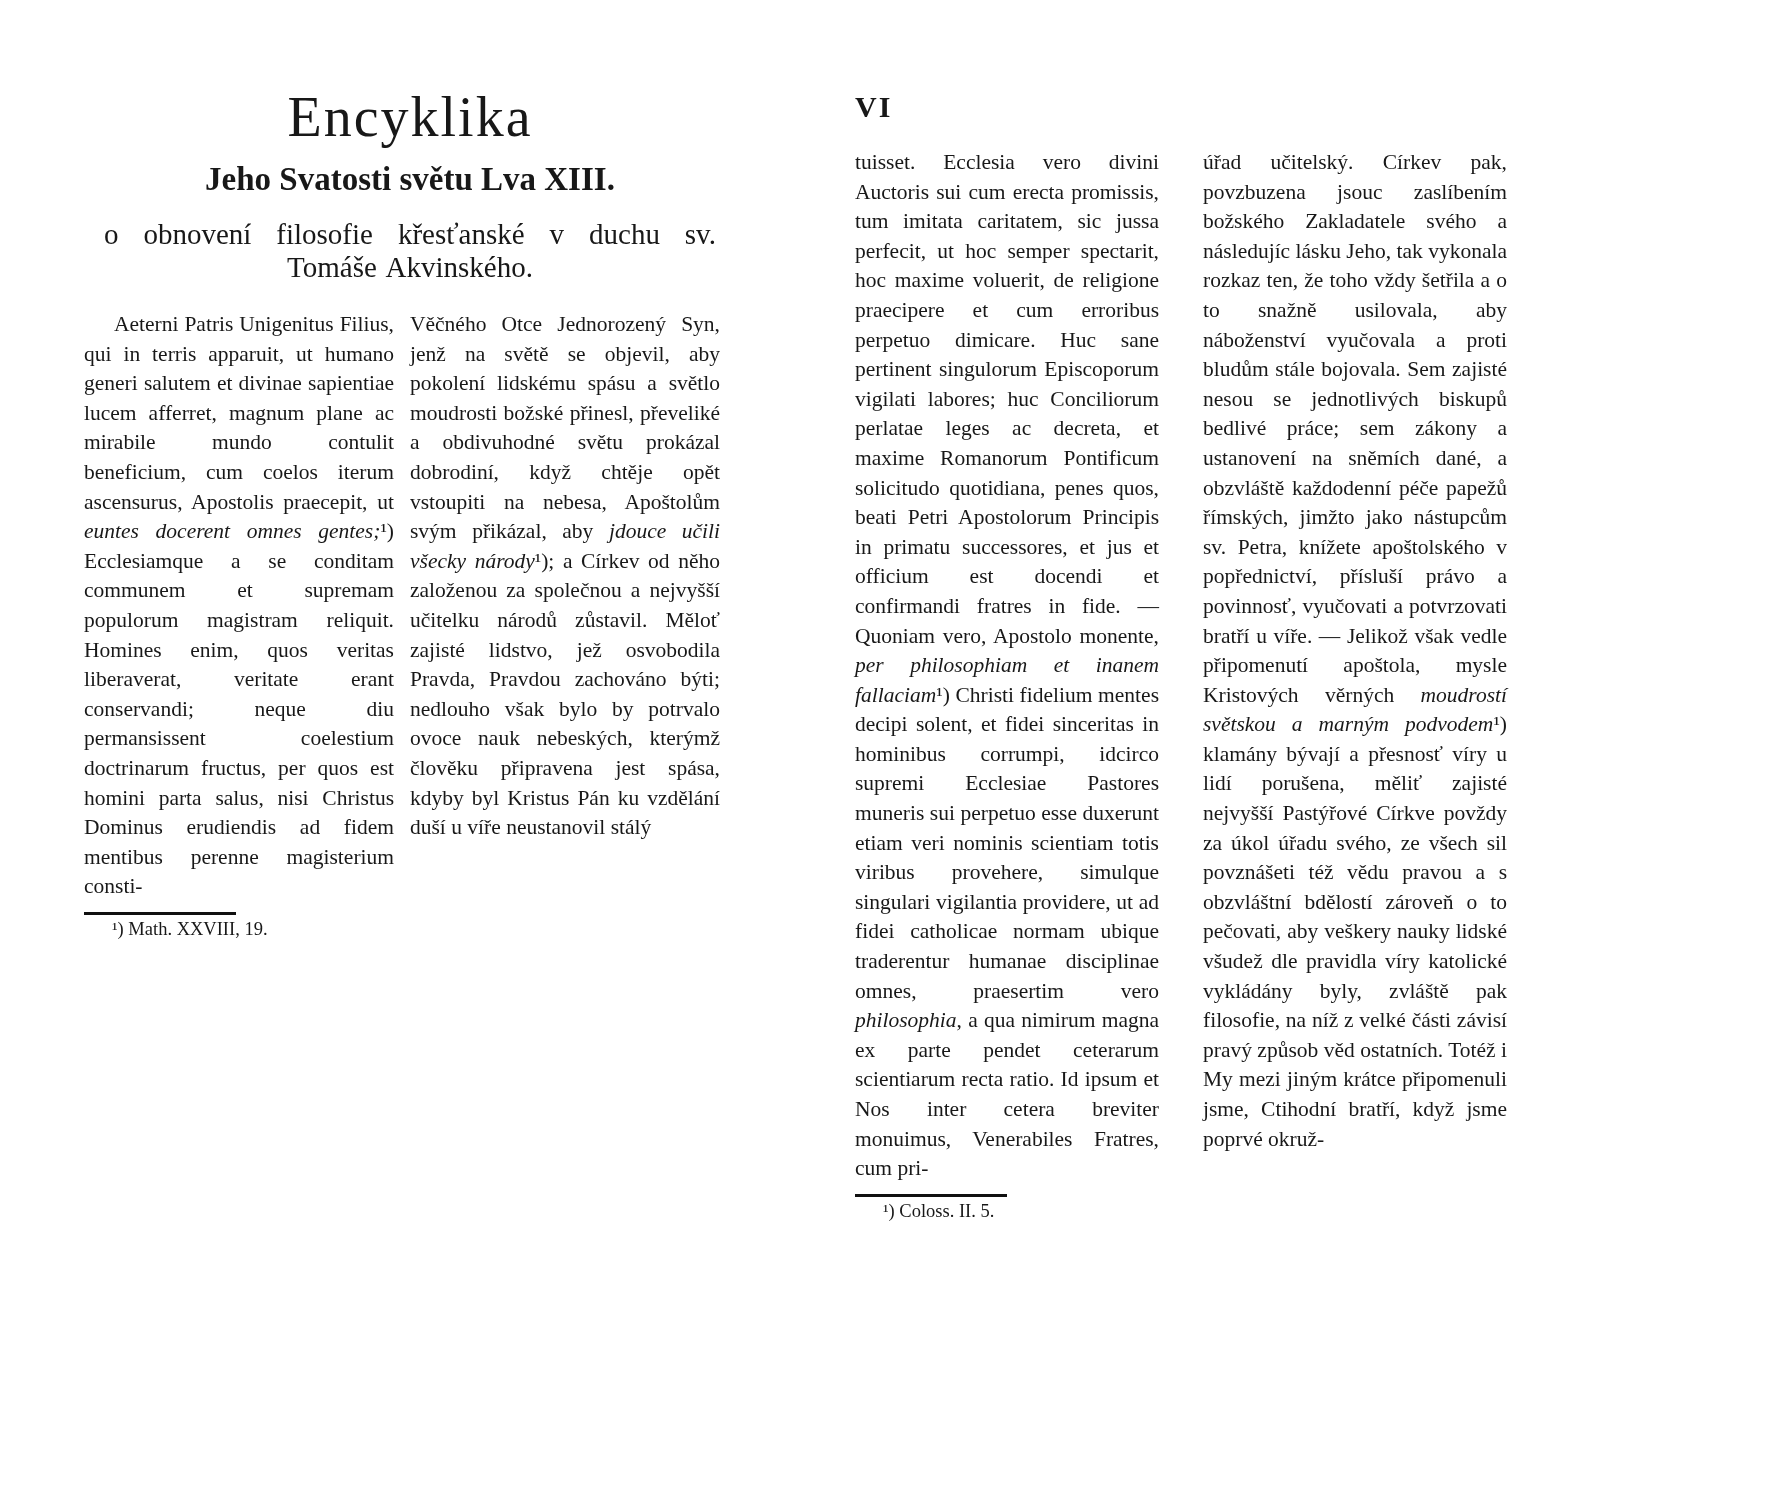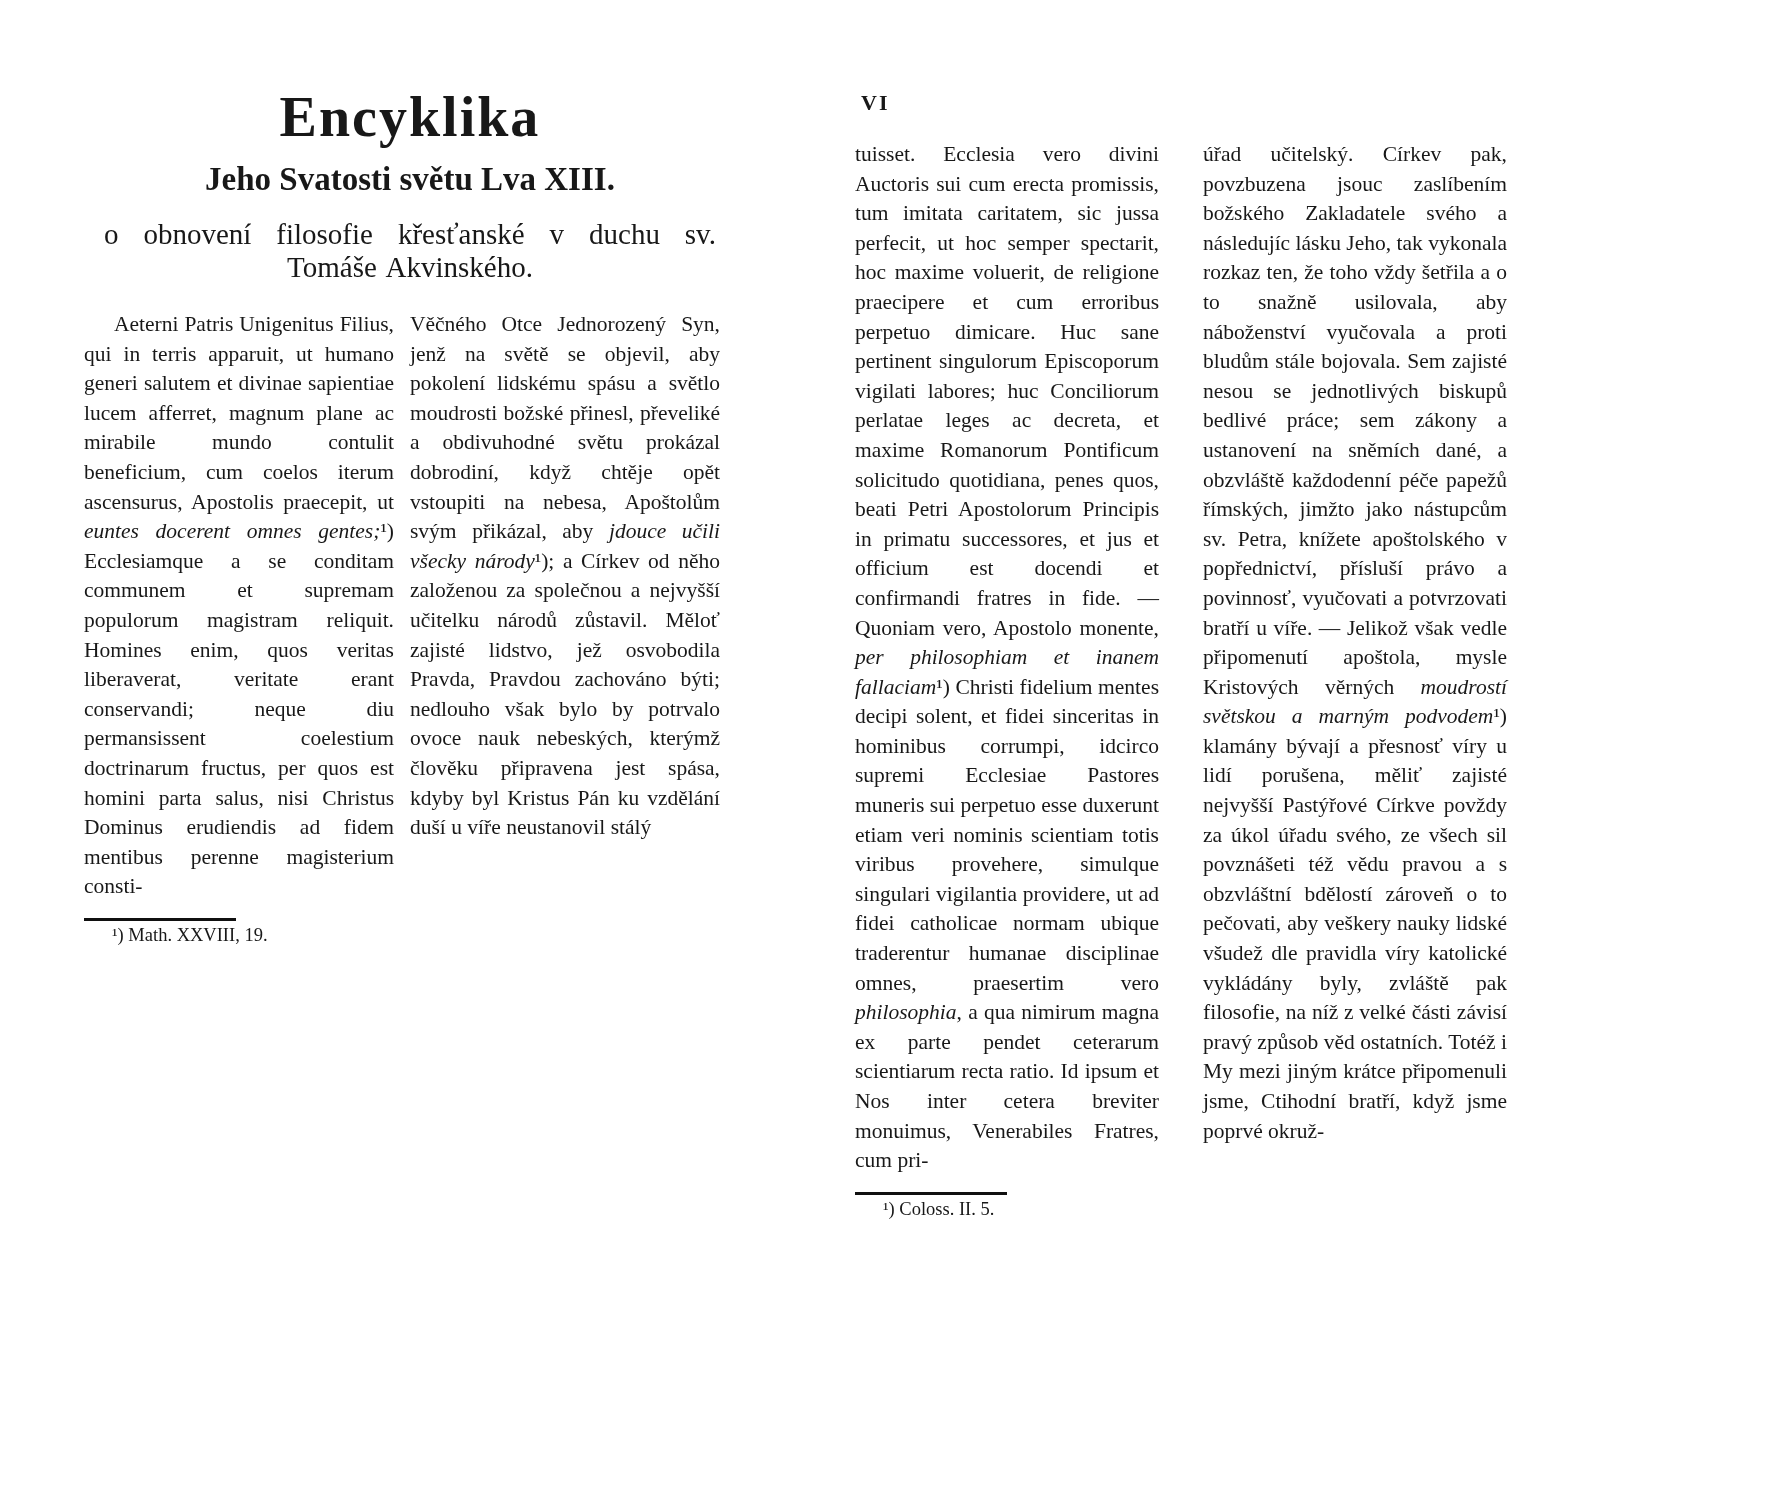--- a/index.html
+++ b/index.html
@@ -8,21 +8,21 @@
     width:1786px;
     height:1500px;
     background:#ffffff;
     color:#181818;
     font-family:"Liberation Serif","DejaVu Serif",serif;
     overflow:hidden;
   }
   
   .page-left { position:absolute; left:84px; top:86px; width:652px; }
   .lp-title {
-    font-size:56px; font-weight:700; text-align:center;
+    font-size:56px; font-weight:400; text-align:center;
     margin:0; letter-spacing:2px; line-height:62px;
   }
   .lp-subtitle {
     font-size:33px; font-weight:700; text-align:center;
     margin:12px 0 0; line-height:38px;
   }
   .lp-dedication {
     font-size:29px; line-height:33px;
     margin:20px auto 0; width:612px;
     text-align:justify; text-align-last:center;
@@ -31,26 +31,26 @@
   
   .columns { display:flex; gap:16px; margin-top:26px; }
   .col {
     width:310px; font-size:21.5px; line-height:29.6px;
     text-align:justify;
   }
   .col p { margin:0; }
   p.indent { text-indent:30px; }
   em { font-style:italic; }
   
-  .footnote { margin-top:16px; }
+  .footnote { margin-top:10px; }
   .fn-rule { width:152px; height:3px; background:#101010; }
   .fn-text { font-size:18.5px; margin:10px 0 0; text-indent:28px; }
   
   .page-right { position:absolute; left:855px; top:90px; width:652px; }
-  .page-number { font-size:22px; font-weight:700; letter-spacing:2px;margin-left:6px; }
+  .page-number { font-size:30px; font-weight:700; letter-spacing:2px; }
   .page-right .columns { margin-top:24px; gap:44px; }
 </style>
 </head>
 <body>
 
 <div class="spread">
 
   <section class="page-left">
     <h1 class="lp-title">Encyklika</h1>
     <h2 class="lp-subtitle">Jeho Svatosti světu Lva XIII.</h2>

